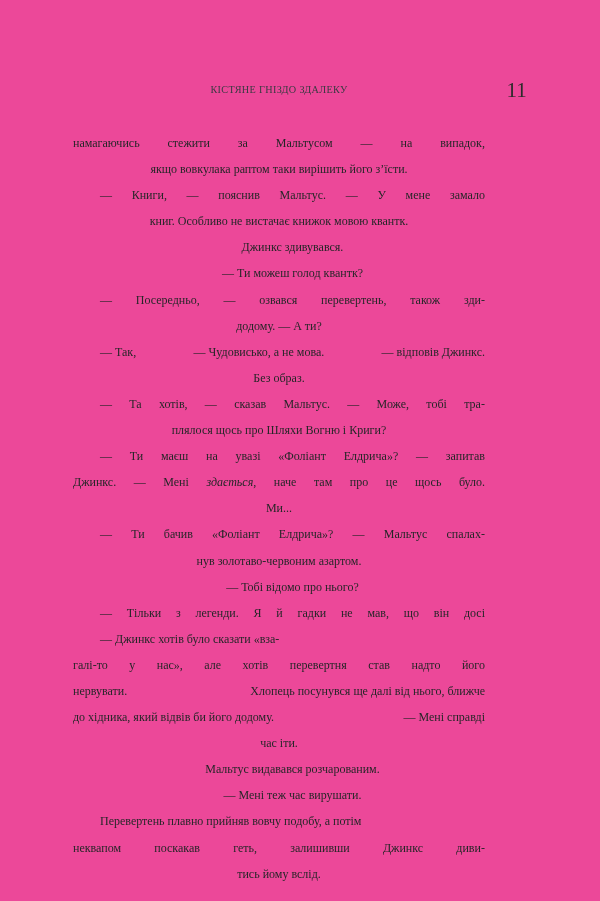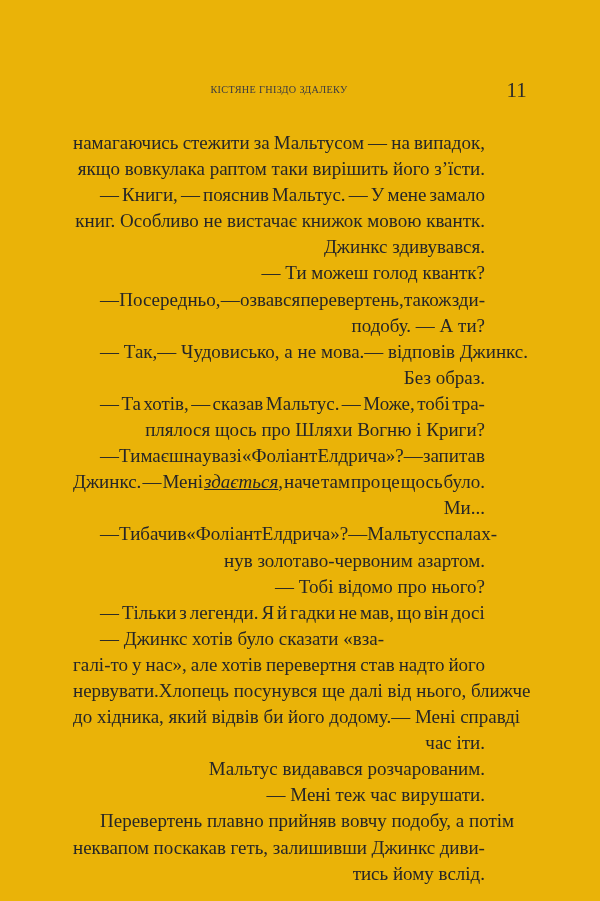--- a/index.html
+++ b/index.html
@@ -13,21 +13,21 @@
     height: 901px;
     overflow: hidden;
     font-family: "Liberation Serif", "DejaVu Serif", serif;
     color: #2b2b2b;
   }
 
   .page {
     position: relative;
     width: 600px;
     height: 901px;
-    background: #eab308;
+    background: #ec4899;
     box-sizing: border-box;
   }
 
   
   .running-head {
     position: absolute;
     left: 73px;
     right: 115px;
     top: 84px;
     height: 20px;
@@ -60,41 +60,41 @@
     top: 130px;
     width: 412px;
   }
 
   
   .lines {
     display: block;
   }
   .ln {
     display: flex;
-    font-size: 19px;
+    font-size: 12px;
     line-height: 26.1px;
     color: #262628;
     white-space: pre;
     height: 26.1px;
     align-items: baseline;
     overflow: visible;
   }
   .ln.justify {
     justify-content: space-between;
   }
   .ln.flush {
-    justify-content: flex-end;
+    justify-content: center;
   }
   .ln .w {
     white-space: pre;
   }
   .ln.indent-first {
     padding-left: 27px;
   }
-  .ln em { font-style: italic; text-decoration: underline; }
+  .ln em { font-style: italic; }
 </style>
 </head>
 <body>
 
 <div class="page">
 
   <div class="running-head">
     <span class="running-head-title">КІСТЯНЕ ГНІЗДО ЗДАЛЕКУ</span>
   </div>
 
@@ -110,21 +110,21 @@
         <div class="ln flush"><span class="w">книг. Особливо не вистачає книжок мовою квантк.</span></div>
       </div>
       <div class="lines">
         <div class="ln flush indent-first"><span class="w">Джинкс здивувався.</span></div>
       </div>
       <div class="lines">
         <div class="ln flush indent-first"><span class="w">— Ти можеш голод квантк?</span></div>
       </div>
       <div class="lines">
         <div class="ln justify indent-first"><span class="w">—</span><span class="w">Посередньо,</span><span class="w">—</span><span class="w">озвався</span><span class="w">перевертень,</span><span class="w">також</span><span class="w">зди-</span></div>
-        <div class="ln flush"><span class="w">подобу. — А ти?</span></div>
+        <div class="ln flush"><span class="w">додому. — А ти?</span></div>
       </div>
       <div class="lines">
         <div class="ln justify indent-first"><span class="w">— Так,</span><span class="w">— Чудовисько, а не мова.</span><span class="w">— відповів Джинкс.</span></div>
         <div class="ln flush"><span class="w">Без образ.</span></div>
       </div>
       <div class="lines">
         <div class="ln justify indent-first"><span class="w">—</span><span class="w">Та</span><span class="w">хотів,</span><span class="w">—</span><span class="w">сказав</span><span class="w">Мальтус.</span><span class="w">—</span><span class="w">Може,</span><span class="w">тобі</span><span class="w">тра-</span></div>
         <div class="ln flush"><span class="w">плялося щось про Шляхи Вогню і Криги?</span></div>
       </div>
       <div class="lines">

